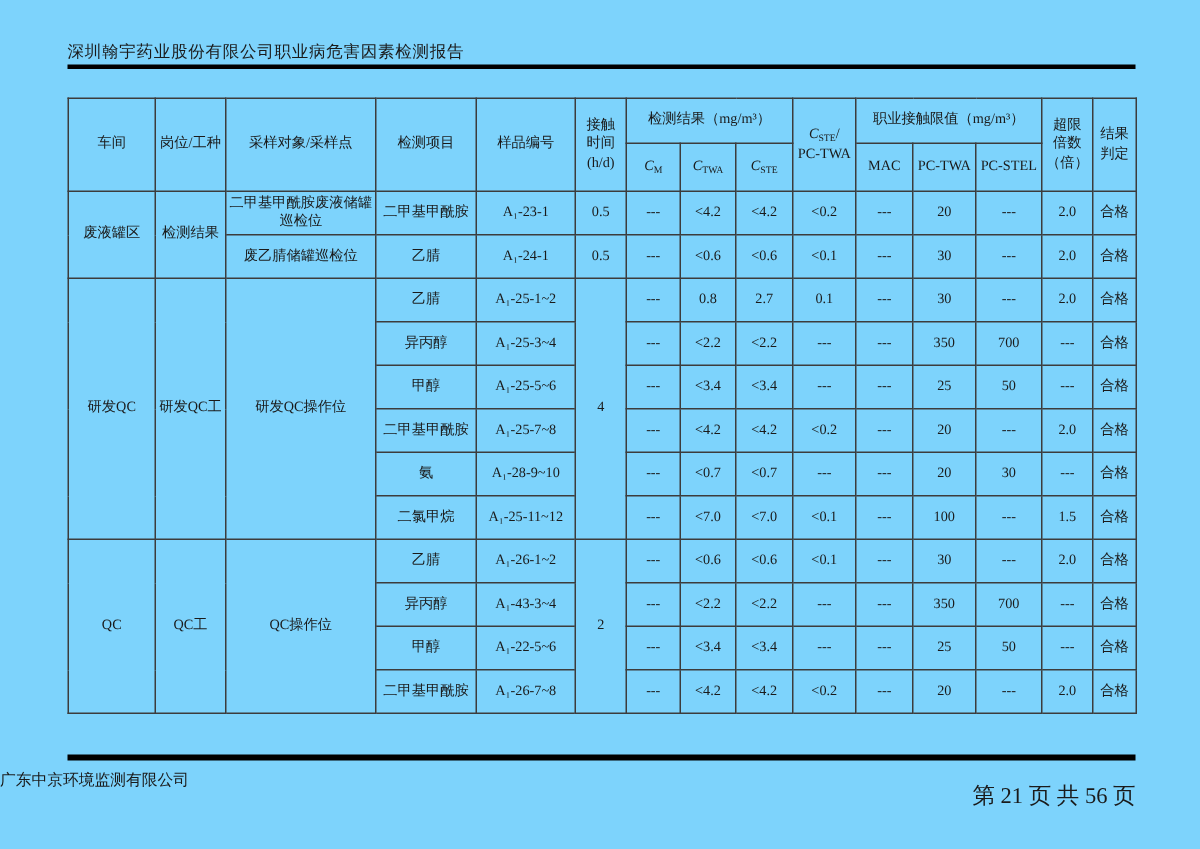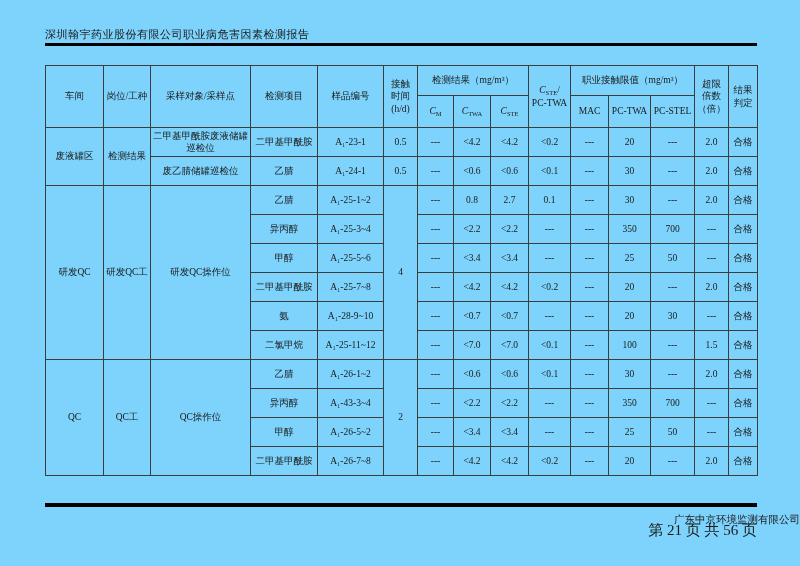--- a/index.html
+++ b/index.html
@@ -37,21 +37,21 @@
   thead tr.sub-row{height:32px;}
   tbody tr{height:29px;}
   .pre{white-space:pre-line;}
   i.mvar{font-style:italic;font-family:"Liberation Serif","DejaVu Serif",serif;}
   sub{font-size:6.5px;vertical-align:-2px;letter-spacing:0;}
   
   .rule-bottom{
     position:absolute;left:45px;right:43px;top:503px;height:4px;background:#000;
   }
   .footer-company{
-    position:absolute;left:0;right:0;top:513px;text-align:right;font-size:10.5px;margin-left:16px;
+    position:absolute;left:0;right:0;top:513px;text-align:left;font-size:10.5px;
   }
   .footer-page{
     position:absolute;right:43px;top:521px;font-size:15px;white-space:nowrap;
   }
 </style>
 </head>
 <body>
 
 <div class="page">
 
@@ -247,21 +247,21 @@
         <td>&lt;2.2</td>
         <td>---</td>
         <td>---</td>
         <td>350</td>
         <td>700</td>
         <td>---</td>
         <td>合格</td>
       </tr>
       <tr>
         <td>甲醇</td>
-        <td>A₁-26-5~2</td>
+        <td>A₁-22-5~6</td>
         <td>---</td>
         <td>&lt;3.4</td>
         <td>&lt;3.4</td>
         <td>---</td>
         <td>---</td>
         <td>25</td>
         <td>50</td>
         <td>---</td>
         <td>合格</td>
       </tr>

